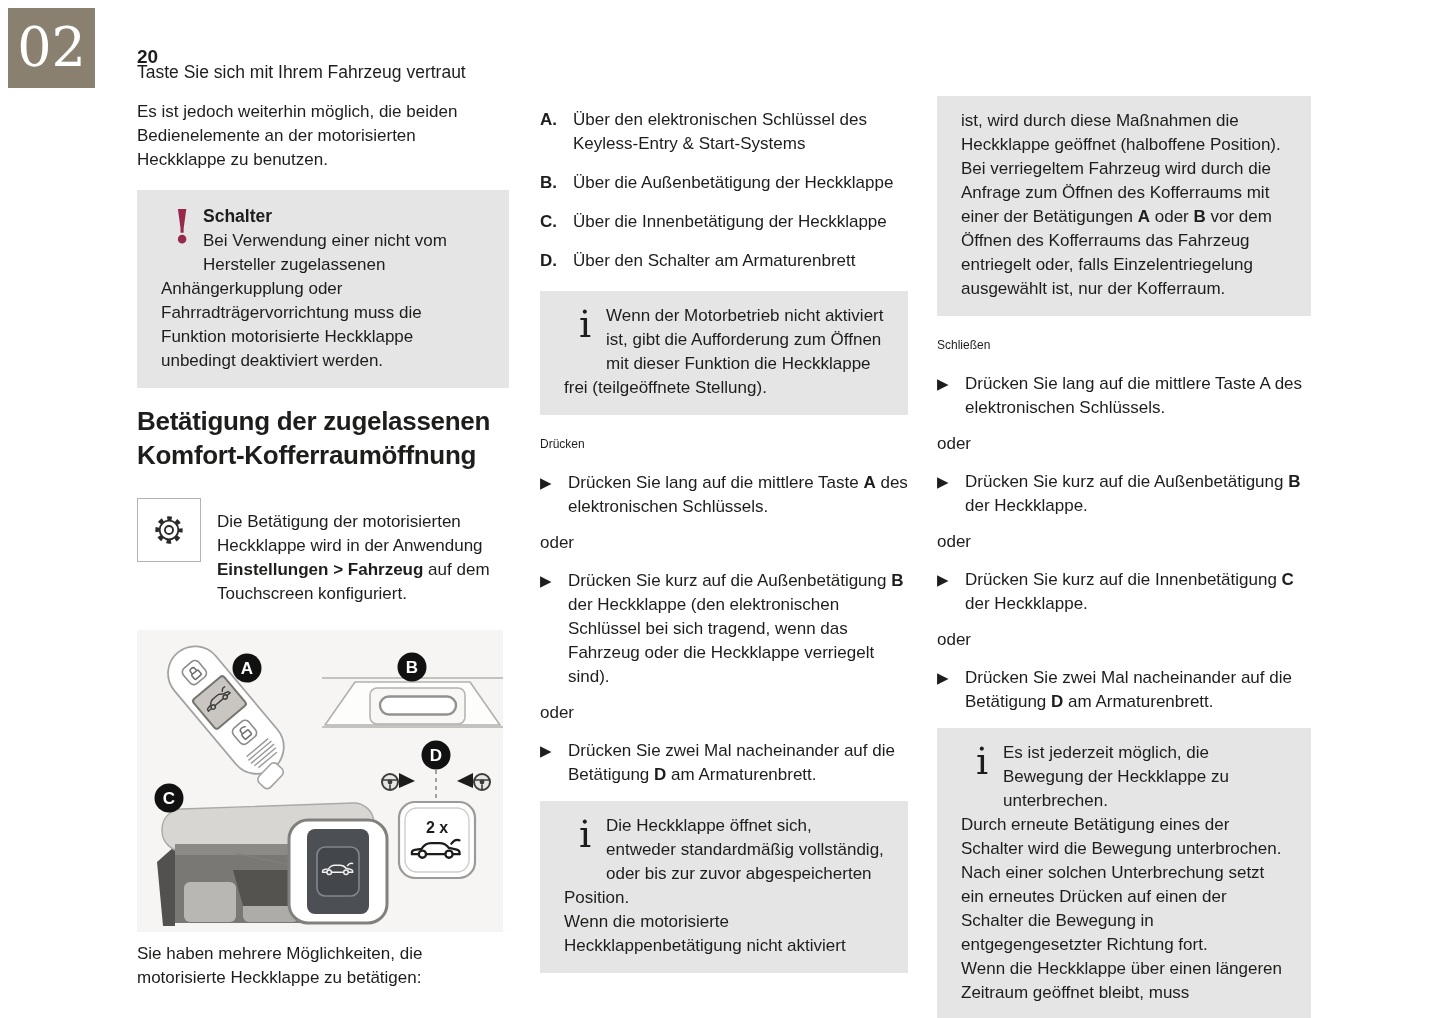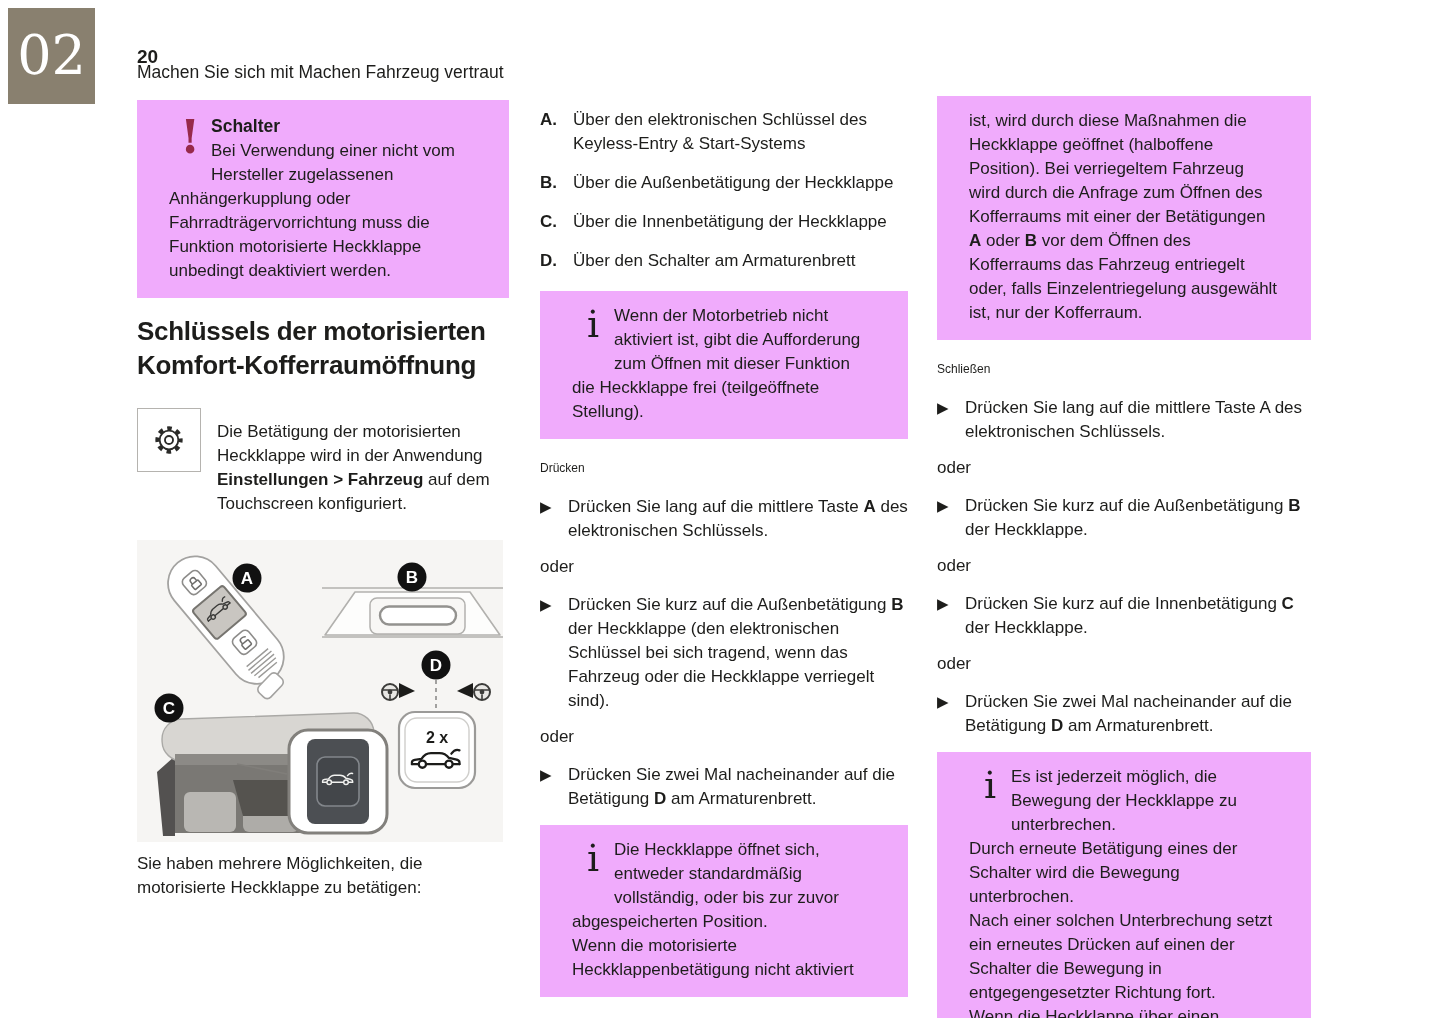--- a/index.html
+++ b/index.html
@@ -3,37 +3,37 @@
 <meta charset="utf-8">
 <style>
   html,body{margin:0;padding:0;background:#e9e9e9;}
   *{box-sizing:border-box;}
   .page{
     position:relative;width:1445px;height:1018px;background:#ffffff;
     font-family:"Liberation Sans",sans-serif;color:#1d1d1b;overflow:hidden;
   }
   
   .chapter-tab{
-    position:absolute;left:8px;top:8px;width:87px;height:96px;
+    position:absolute;left:8px;top:8px;width:87px;height:80px;
     background:#89806f;color:#fff;display:flex;align-items:center;justify-content:center;
     font-family:"DejaVu Serif",serif;font-size:54px;line-height:1;
   }
   
   .page-num{position:absolute;left:137px;top:46px;font-size:19px;font-weight:700;}
   .page-title{position:absolute;left:137px;top:62px;font-size:17.5px;}
   
   .col{position:absolute;top:100px;font-size:17px;line-height:24px;}
   .col-left{left:137px;width:372px;}
   .col-mid{left:540px;width:368px;}
   .col-right{left:937px;width:374px;top:96px;}
   p{margin:0;}
   .body{margin-bottom:14px;}
   strong{font-weight:700;}
   
-  .notice{background:#f0abfc;padding:13px 32px 15px;margin-bottom:16px;overflow:hidden;}
+  .notice{background:#e5e5e5;padding:13px 24px 15px;margin-bottom:16px;overflow:hidden;}
   .notice .flo{float:left;width:42px;text-align:center;}
   .excl{font-family:"DejaVu Serif",serif;font-weight:700;font-size:46px;line-height:48px;height:52px;color:#97294b;}
   .i-ico{font-family:"DejaVu Serif",serif;font-size:38px;line-height:40px;height:50px;color:#1d1d1b;}
   .notice h4{margin:1px 0 1px;font-size:17.5px;line-height:24px;font-weight:700;}
   
   h2.section{font-size:26px;line-height:34px;font-weight:600;letter-spacing:-0.3px;margin:16px 0 22px;}
   h3.sub{font-size:12px;line-height:26px;font-weight:400;margin:14px 0 14px;}
   
   .gear-row{display:flex;margin:4px 0 24px;}
   .icon-box{flex:none;width:64px;height:64px;border:1.5px solid #b5b3af;display:flex;align-items:center;justify-content:center;margin-top:4px;}
@@ -52,31 +52,32 @@
 </style>
 </head>
 <body>
 
 <div class="page">
 
   <div class="chapter-tab">
     <span>02</span>
   </div>
   <div class="page-num">20</div>
-  <div class="page-title">Machen Sie sich mit Machen Fahrzeug vertraut</div>
+  <div class="page-title">Taste Sie sich mit Ihrem Fahrzeug vertraut</div>
 
   <div class="col col-left">
+    <p class="body" style="margin-bottom:18px">Es ist jedoch weiterhin möglich, die beiden Bedienelemente an der motorisierten Heckklappe zu benutzen.</p>
 
     <aside class="notice">
       <div class="flo excl">!</div>
       <h4>Schalter</h4>
       <p>Bei Verwendung einer nicht vom Hersteller zugelassenen Anhängerkupplung oder Fahrradträgervorrichtung muss die Funktion motorisierte Heckklappe unbedingt deaktiviert werden.</p>
     </aside>
 
-    <h2 class="section">Schlüssels der motorisierten Komfort-Kofferraumöffnung</h2>
+    <h2 class="section">Betätigung der zugelassenen Komfort-Kofferraumöffnung</h2>
 
     <div class="gear-row">
       <div class="icon-box">
         <svg width="46" height="46" viewBox="0 0 64 64">
           <circle cx="32" cy="32" r="15.5" fill="none" stroke="#2b2b29" stroke-width="7" stroke-dasharray="6.1 6.1" stroke-dashoffset="3"></circle>
           <circle cx="32" cy="32" r="13" fill="#ffffff" stroke="#2b2b29" stroke-width="2.6"></circle>
           <circle cx="32" cy="32" r="5.6" fill="none" stroke="#2b2b29" stroke-width="2.6"></circle>
         </svg>
       </div>
       <p>Die Betätigung der motorisierten Heckklappe wird in der Anwendung <strong>Einstellungen &gt; Fahrzeug</strong> auf dem Touchscreen konfiguriert.</p>

